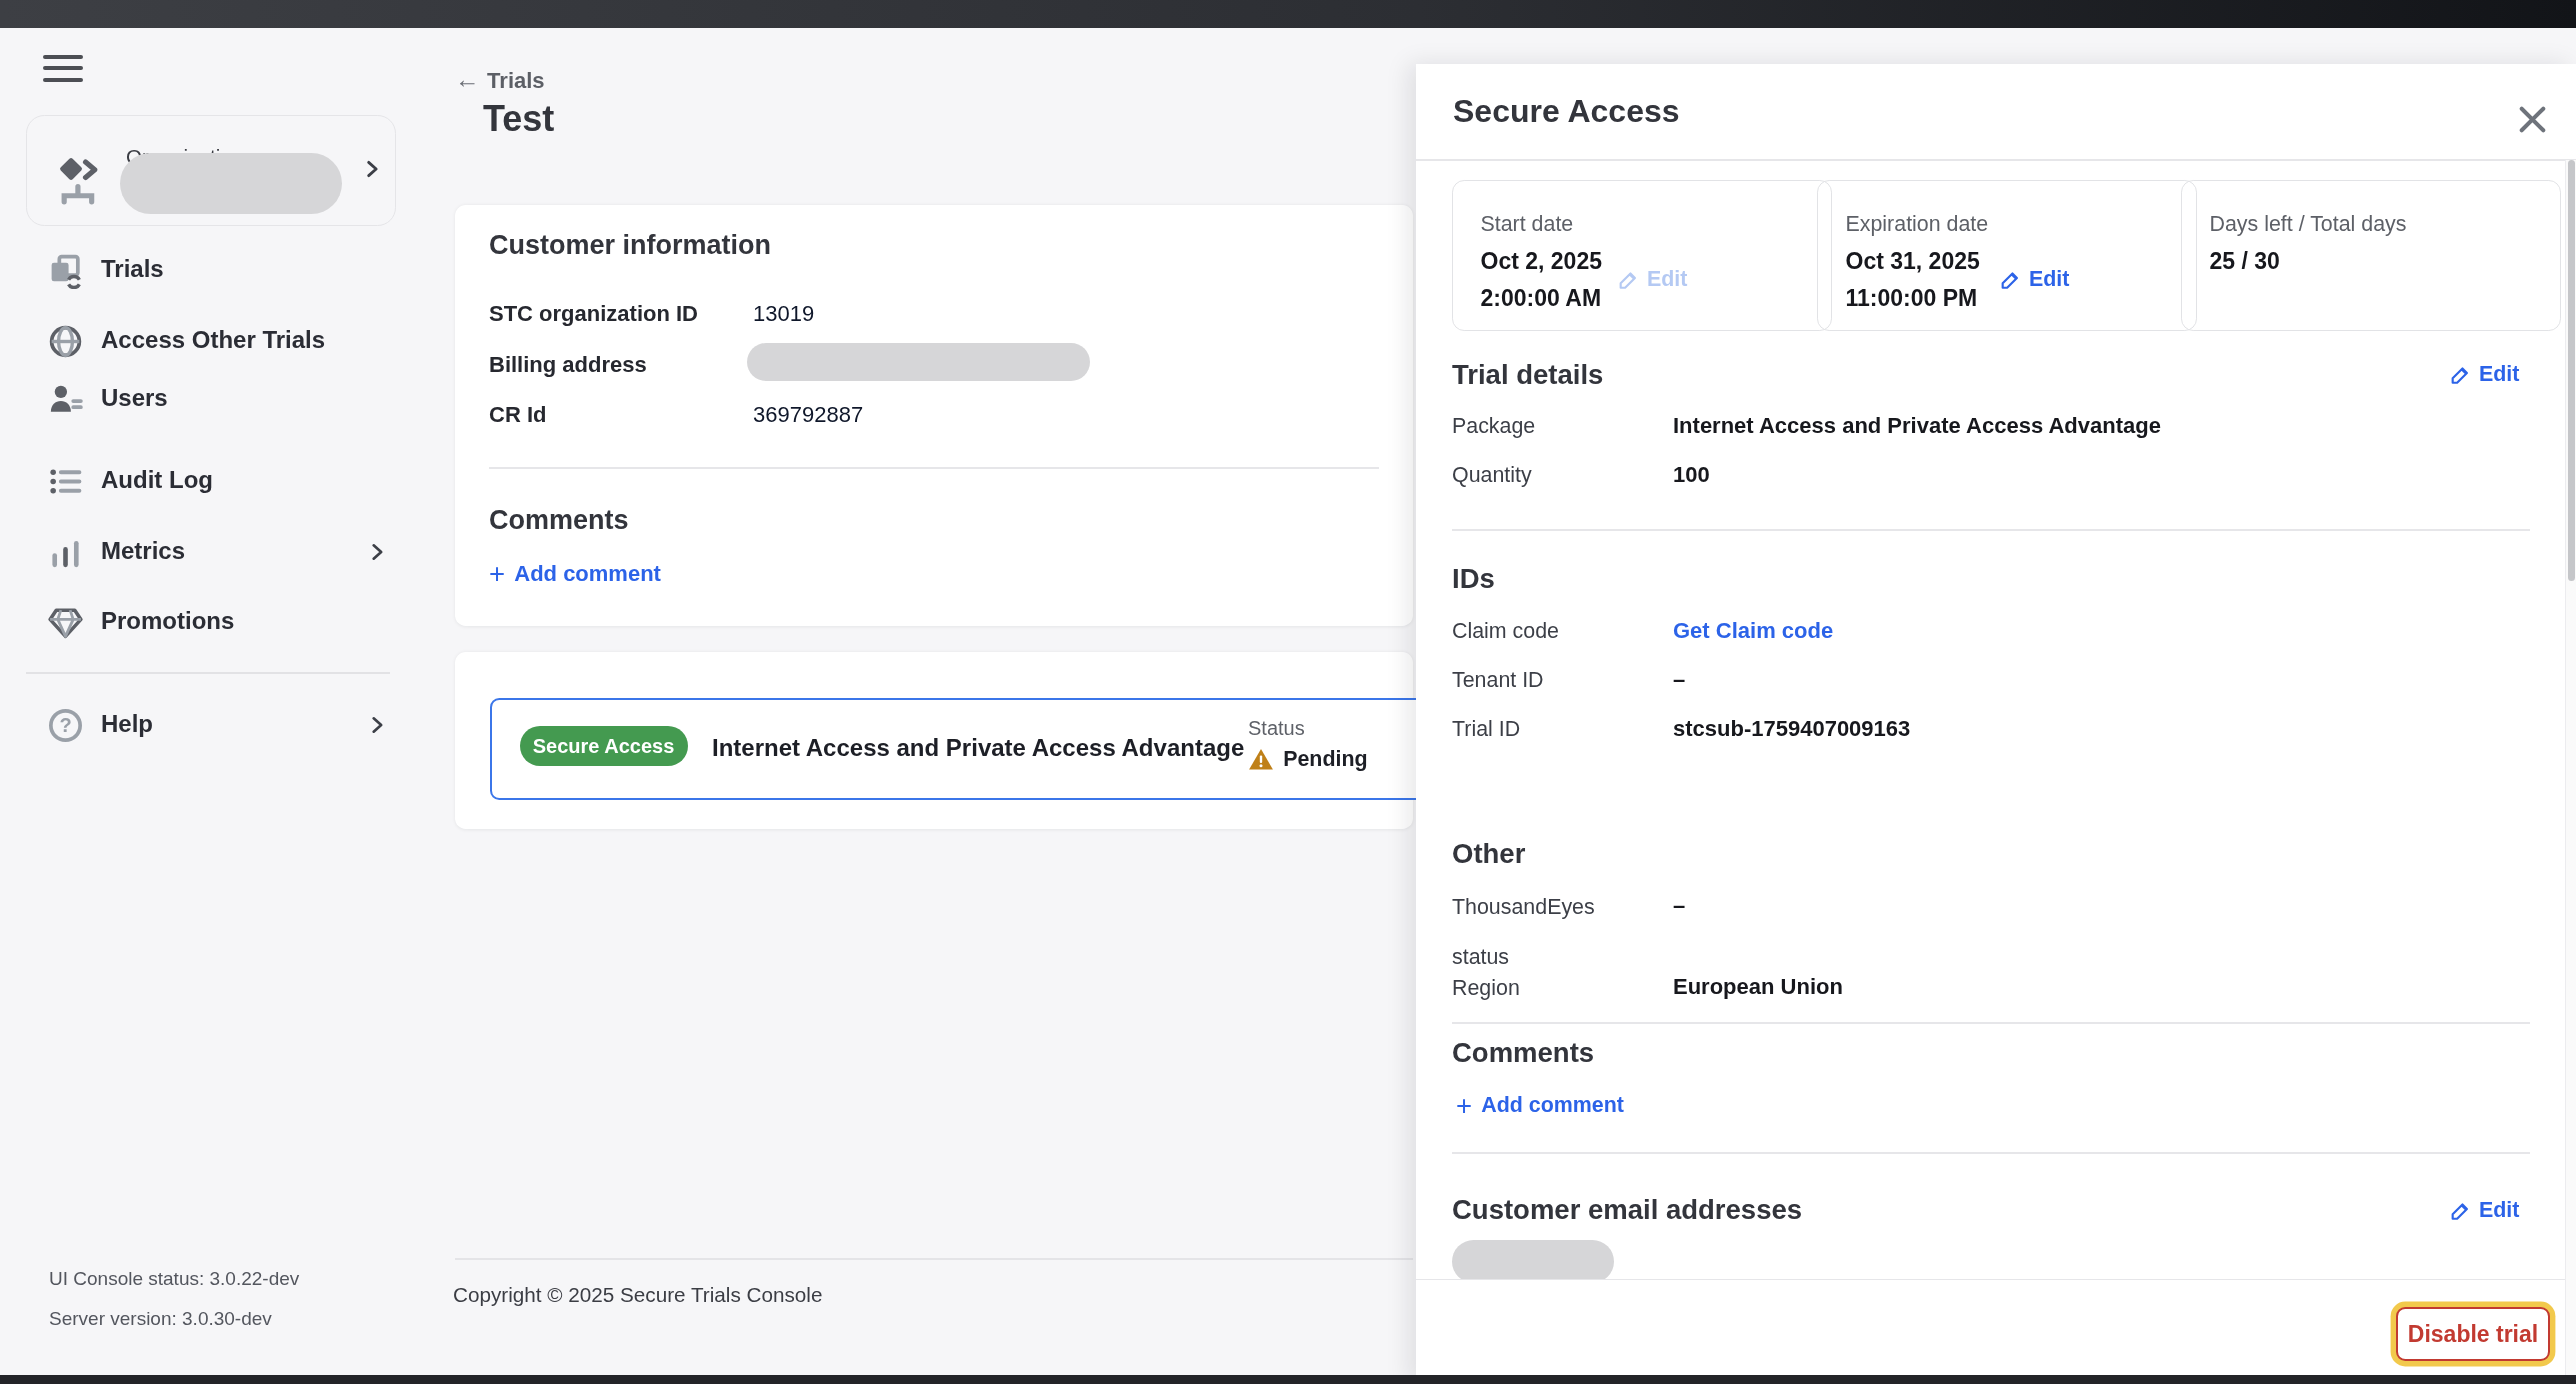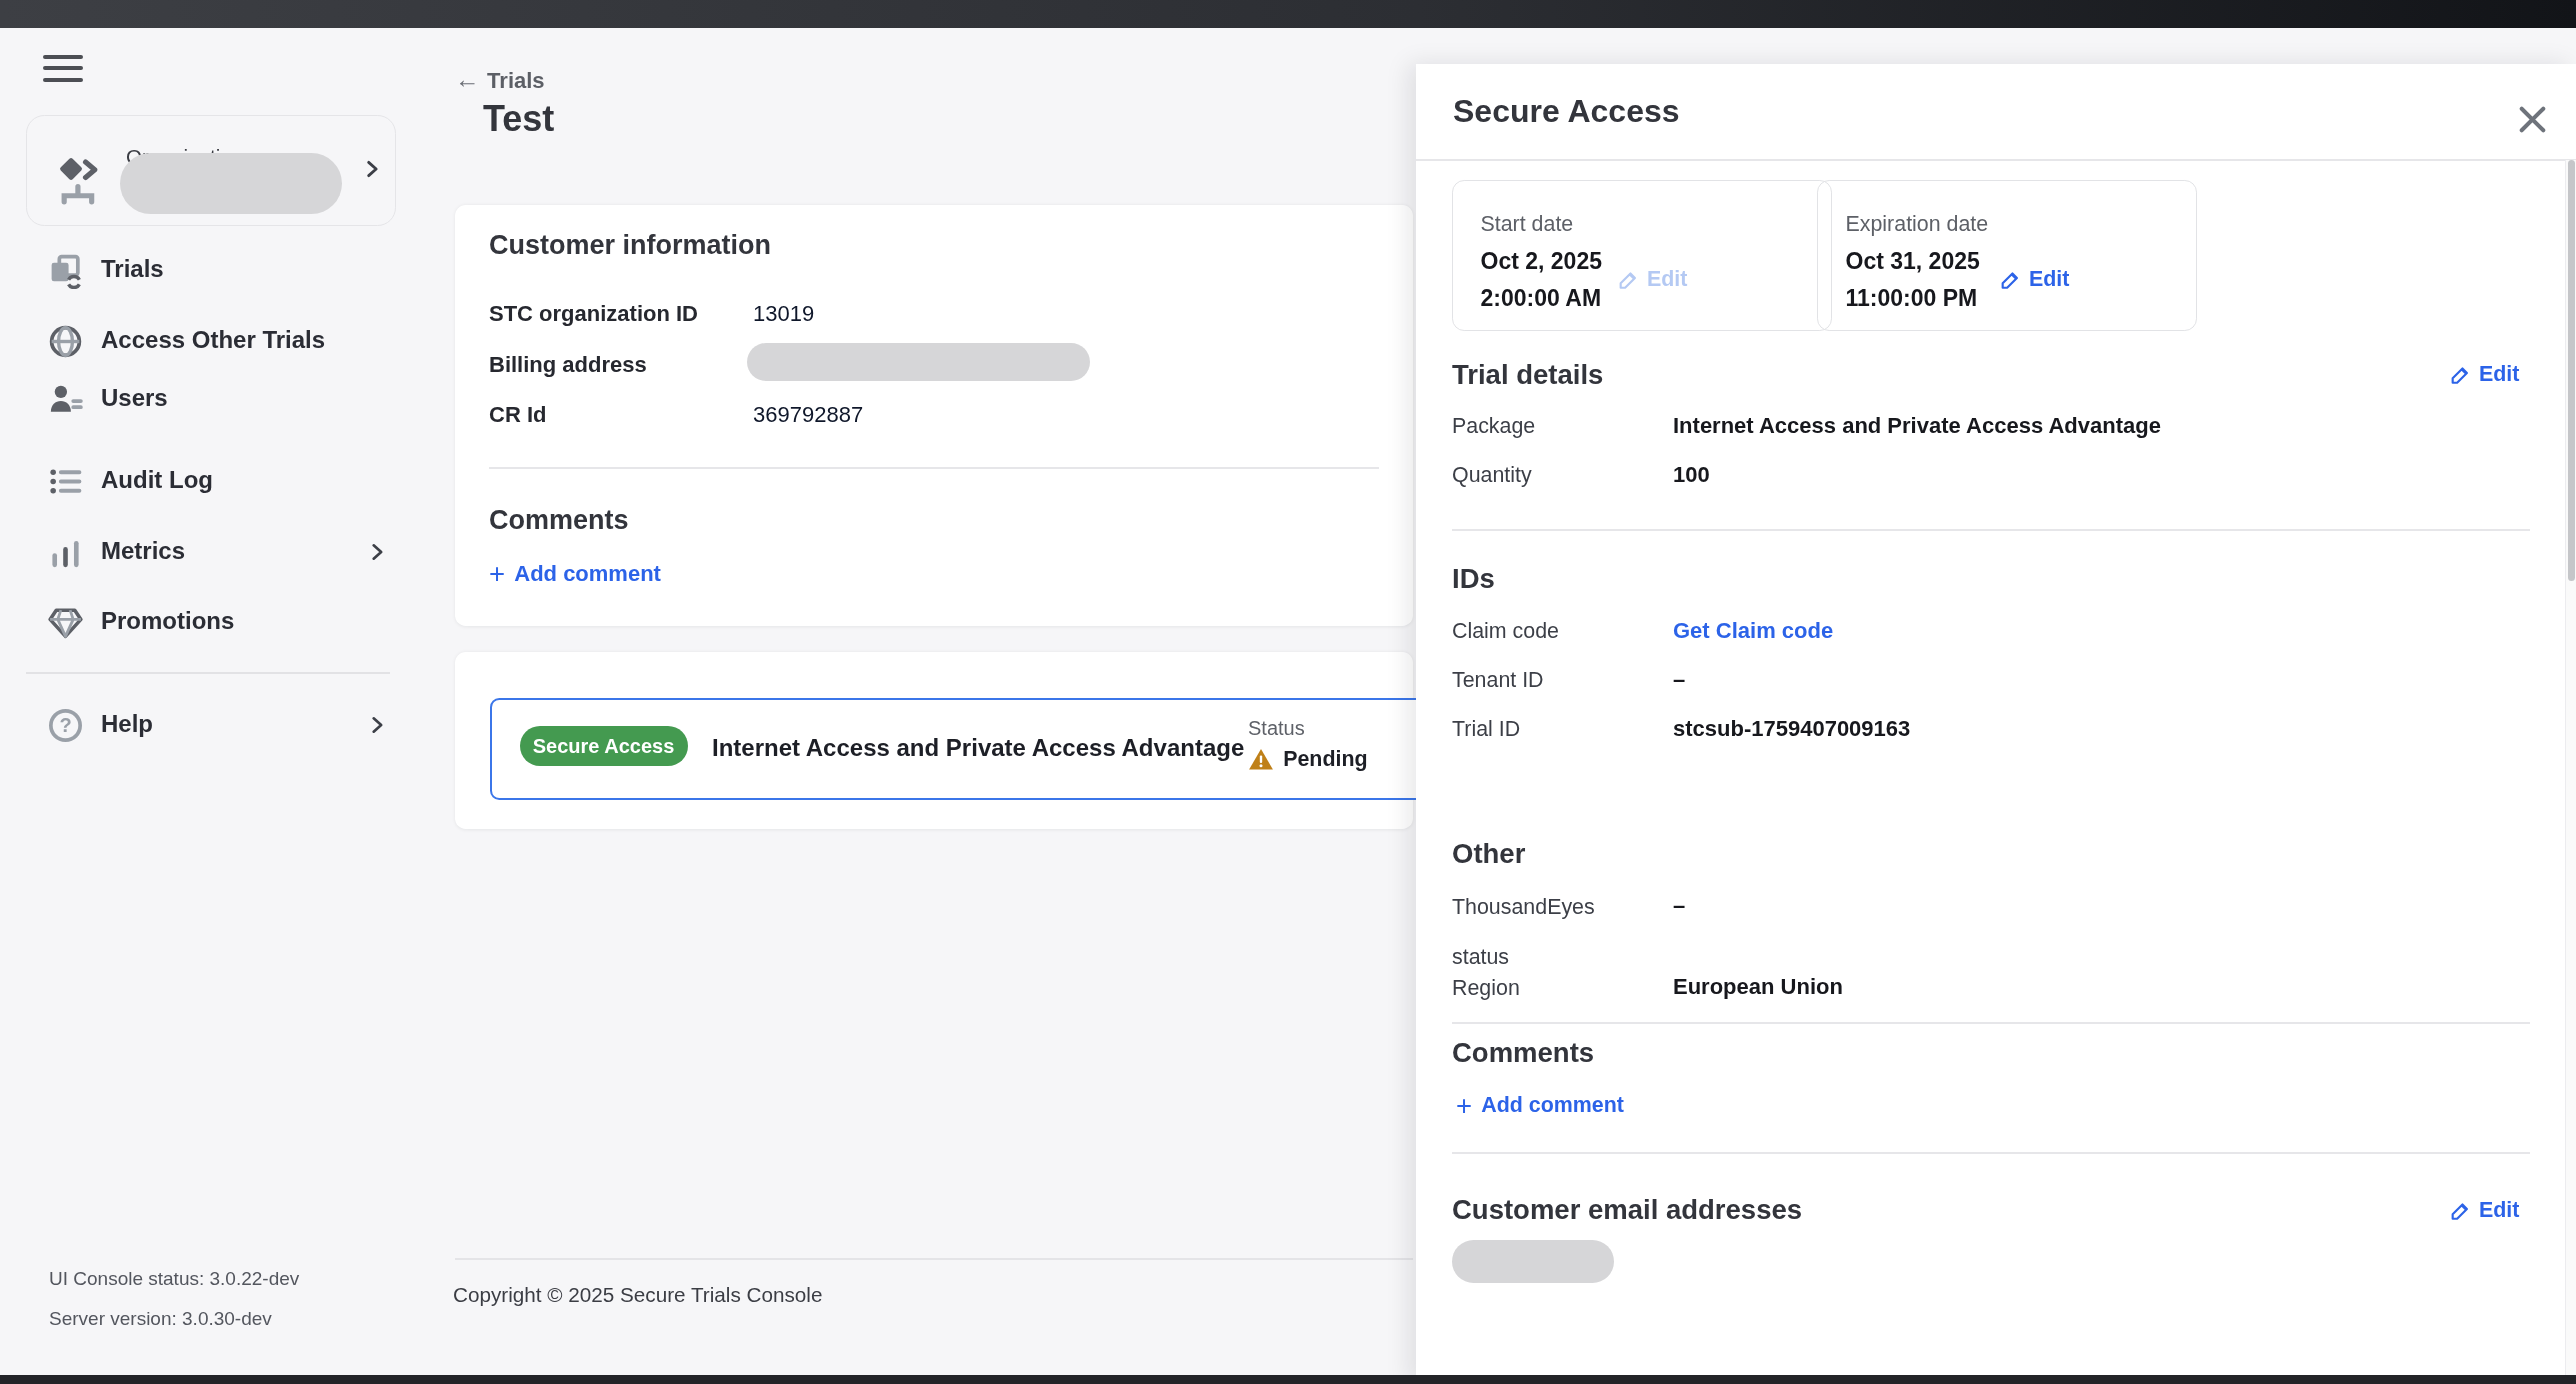--- a/index.html
+++ b/index.html
@@ -258,20 +258,24 @@
     <span class="dclabel">Expiration date</span>
     <span class="dcl1">Oct 31, 2025</span>
     <span class="dcl2">11:00:00 PM</span>
     <span class="editlink abs" style="left:182px; top:86px;">
       <svg width="21.4" height="21.4" viewBox="0 0 24 24">
           <path d="M14 5 L19 10 L8 21 H3 v-5 Z M13 6 l5 5" fill="none" stroke="#2c63e8" stroke-width="2.4" stroke-linejoin="round"></path>
         </svg>
       <span>Edit</span>
     </span>
   </div>
+  <div class="datecard" style="left:765px;">
+    <span class="dclabel">Days left / Total days</span>
+    <span class="dcl1">25 / 30</span>
+  </div>
 
   <div class="dsec" style="top:295px;">Trial details</div>
   <span class="editlink abs" style="left:1034px; top:298px;">
     <svg width="21.4" height="21.4" viewBox="0 0 24 24">
         <path d="M14 5 L19 10 L8 21 H3 v-5 Z M13 6 l5 5" fill="none" stroke="#2c63e8" stroke-width="2.4" stroke-linejoin="round"></path>
       </svg>
     <span>Edit</span>
   </span>
   <div class="drow-l" style="top:350px;">Package</div>
   <div class="drow-v" style="top:349px;">Internet Access and Private Access Advantage</div>
@@ -306,18 +310,21 @@
 
   <div class="dsec" style="top:1130px;">Customer email addresses</div>
   <span class="editlink abs" style="left:1034px; top:1134px;">
     <svg width="21.4" height="21.4" viewBox="0 0 24 24">
         <path d="M14 5 L19 10 L8 21 H3 v-5 Z M13 6 l5 5" fill="none" stroke="#2c63e8" stroke-width="2.4" stroke-linejoin="round"></path>
       </svg>
     <span>Edit</span>
   </span>
   <div class="blob abs" style="left:36px; top:1176px; width:162px; height:43px;"></div>
 
+  <div class="dfooter">
+    <button class="disablebtn">Disable trial</button>
+  </div>
 
   <div class="scrolltrack">
     <div class="scrollthumb"></div>
   </div>
 </div>
 
 
 </body></html>

